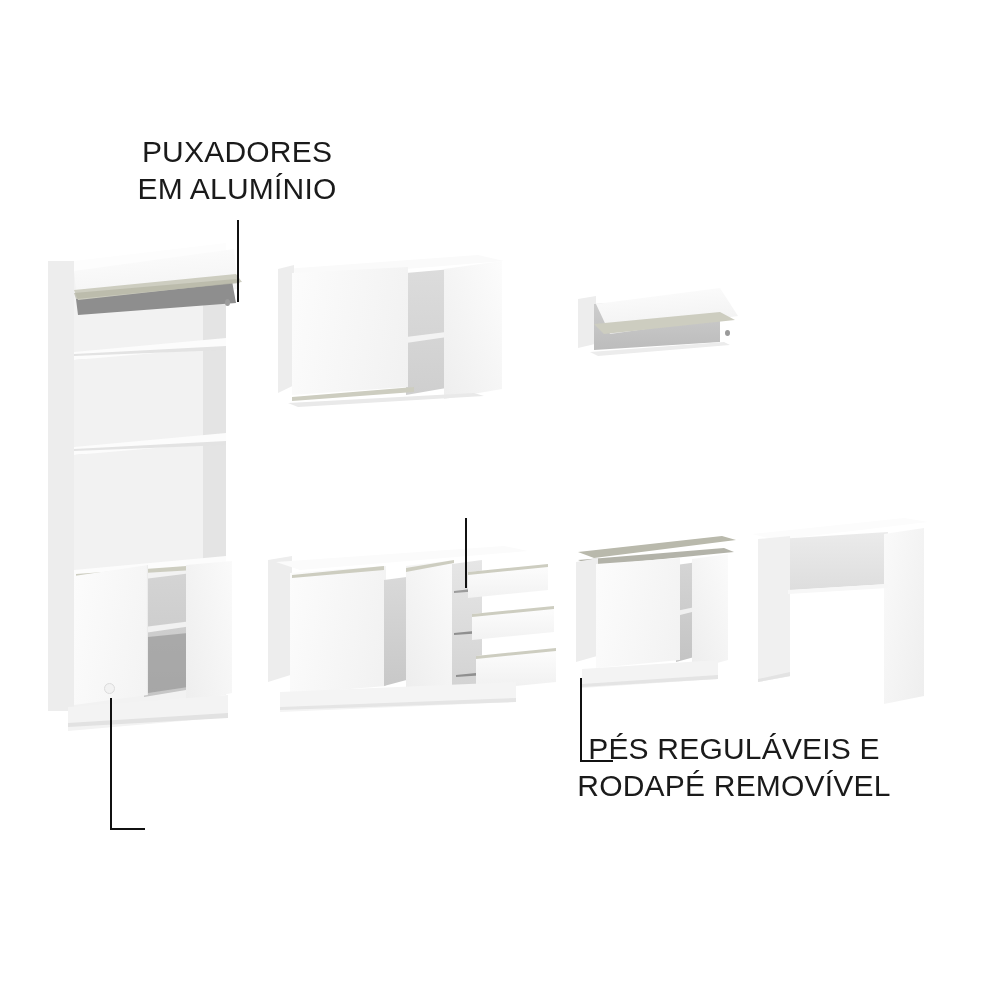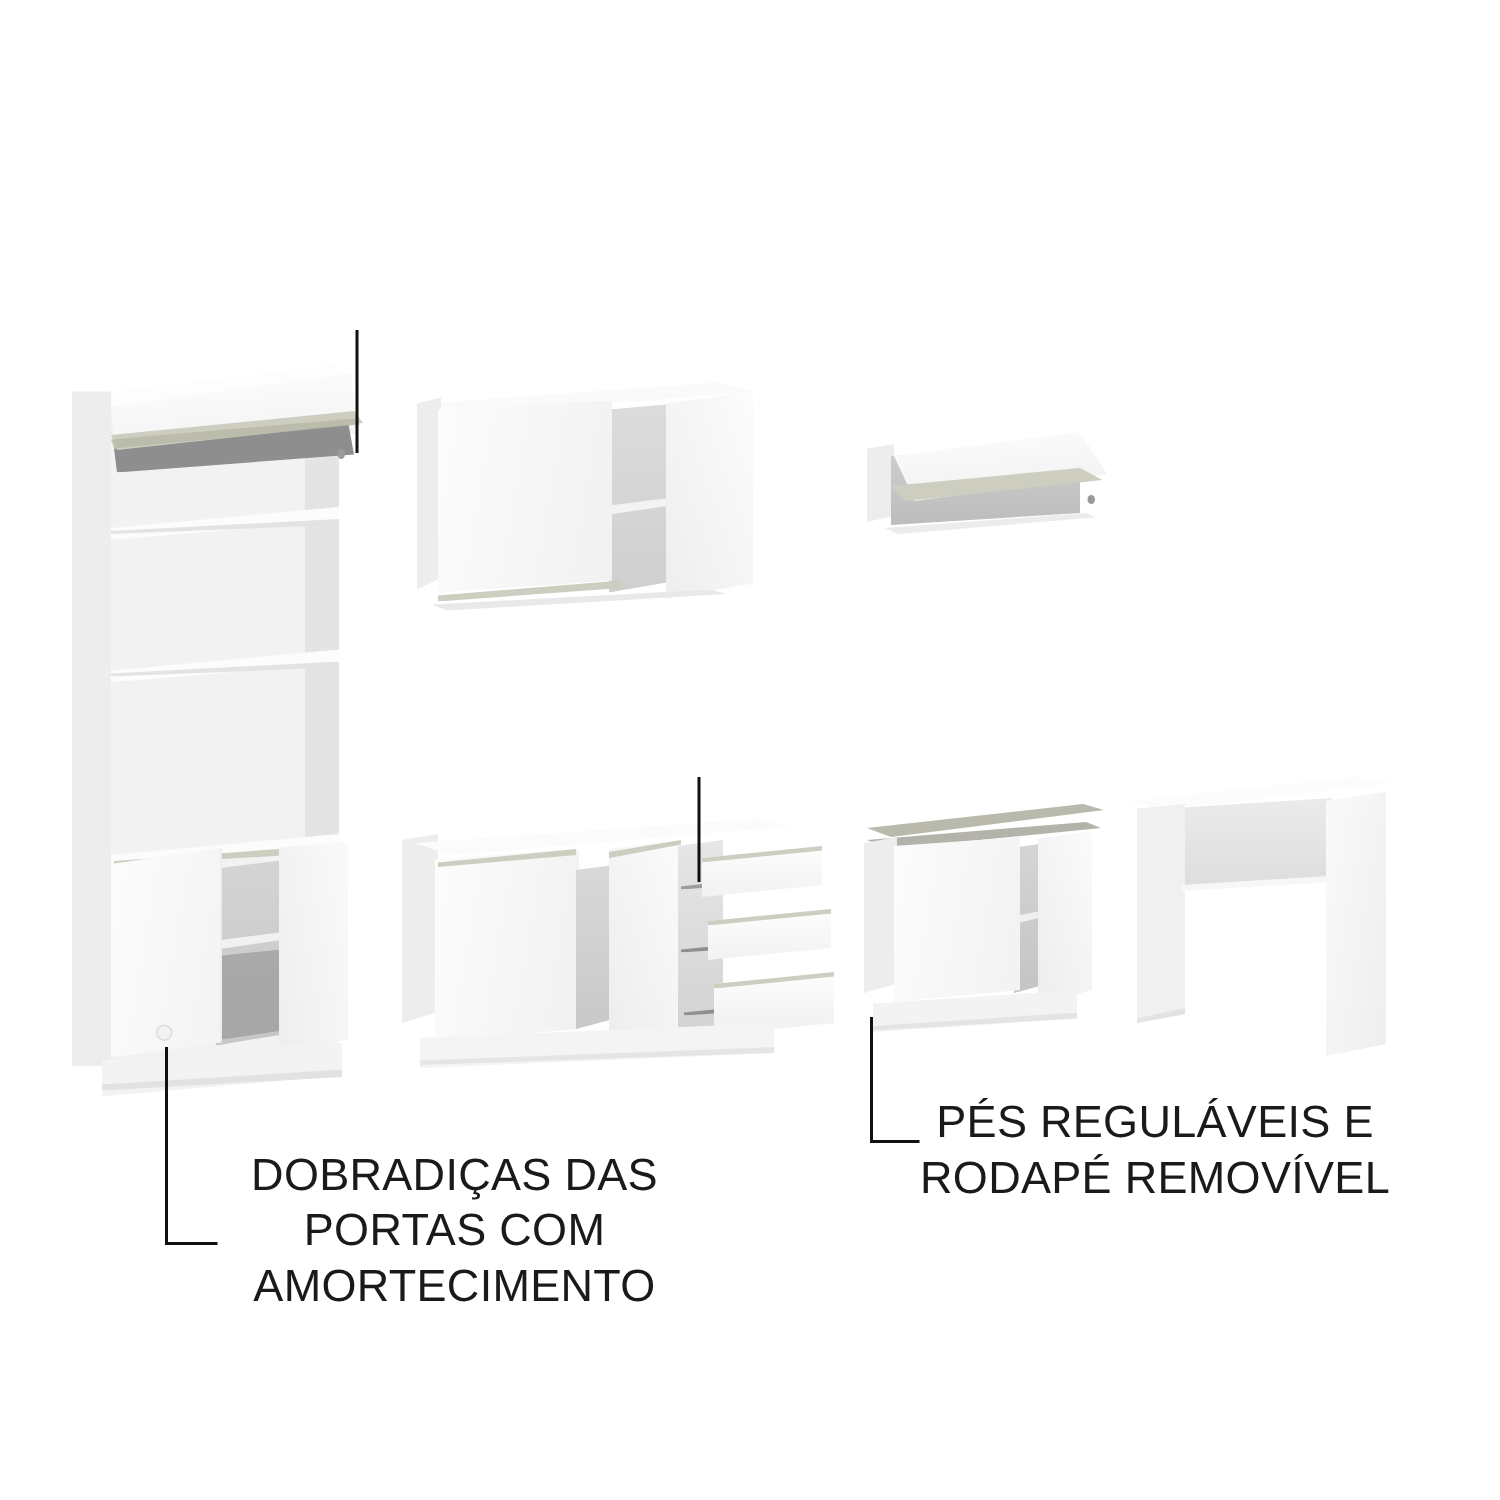--- a/index.html
+++ b/index.html
@@ -288,22 +288,21 @@
   <div class="leader v" style="left:237px;top:220px;height:82px;"></div>
 
   <div class="leader v" style="left:465px;top:518px;height:70px;"></div>
 
   <div class="leader v" style="left:110px;top:698px;height:132px;"></div>
   <div class="leader h" style="left:110px;top:828px;width:35px;"></div>
 
   <div class="leader v" style="left:580px;top:678px;height:84px;"></div>
   <div class="leader h" style="left:580px;top:760px;width:33px;"></div>
 
-
-
-  <div class="callout c-center" style="left:128px;top:765px;width:350px;">DOBRADIÇAS DAS
-PORTAS COM
-AMORTECIMENTO</div>
-
-  <div class="callout c-center" style="left:600px;top:730px;width:340px;">PÉS REGULÁVEIS E
+  <div class="callout c-center" style="left:82px;top:133px;width:310px;">PUXADORES
+EM ALUMÍNIO</div>
+
+
+
+  <div class="callout c-center" style="left:564px;top:730px;width:340px;">PÉS REGULÁVEIS E
 RODAPÉ REMOVÍVEL</div>
 
 </div>
 
 </body></html>

